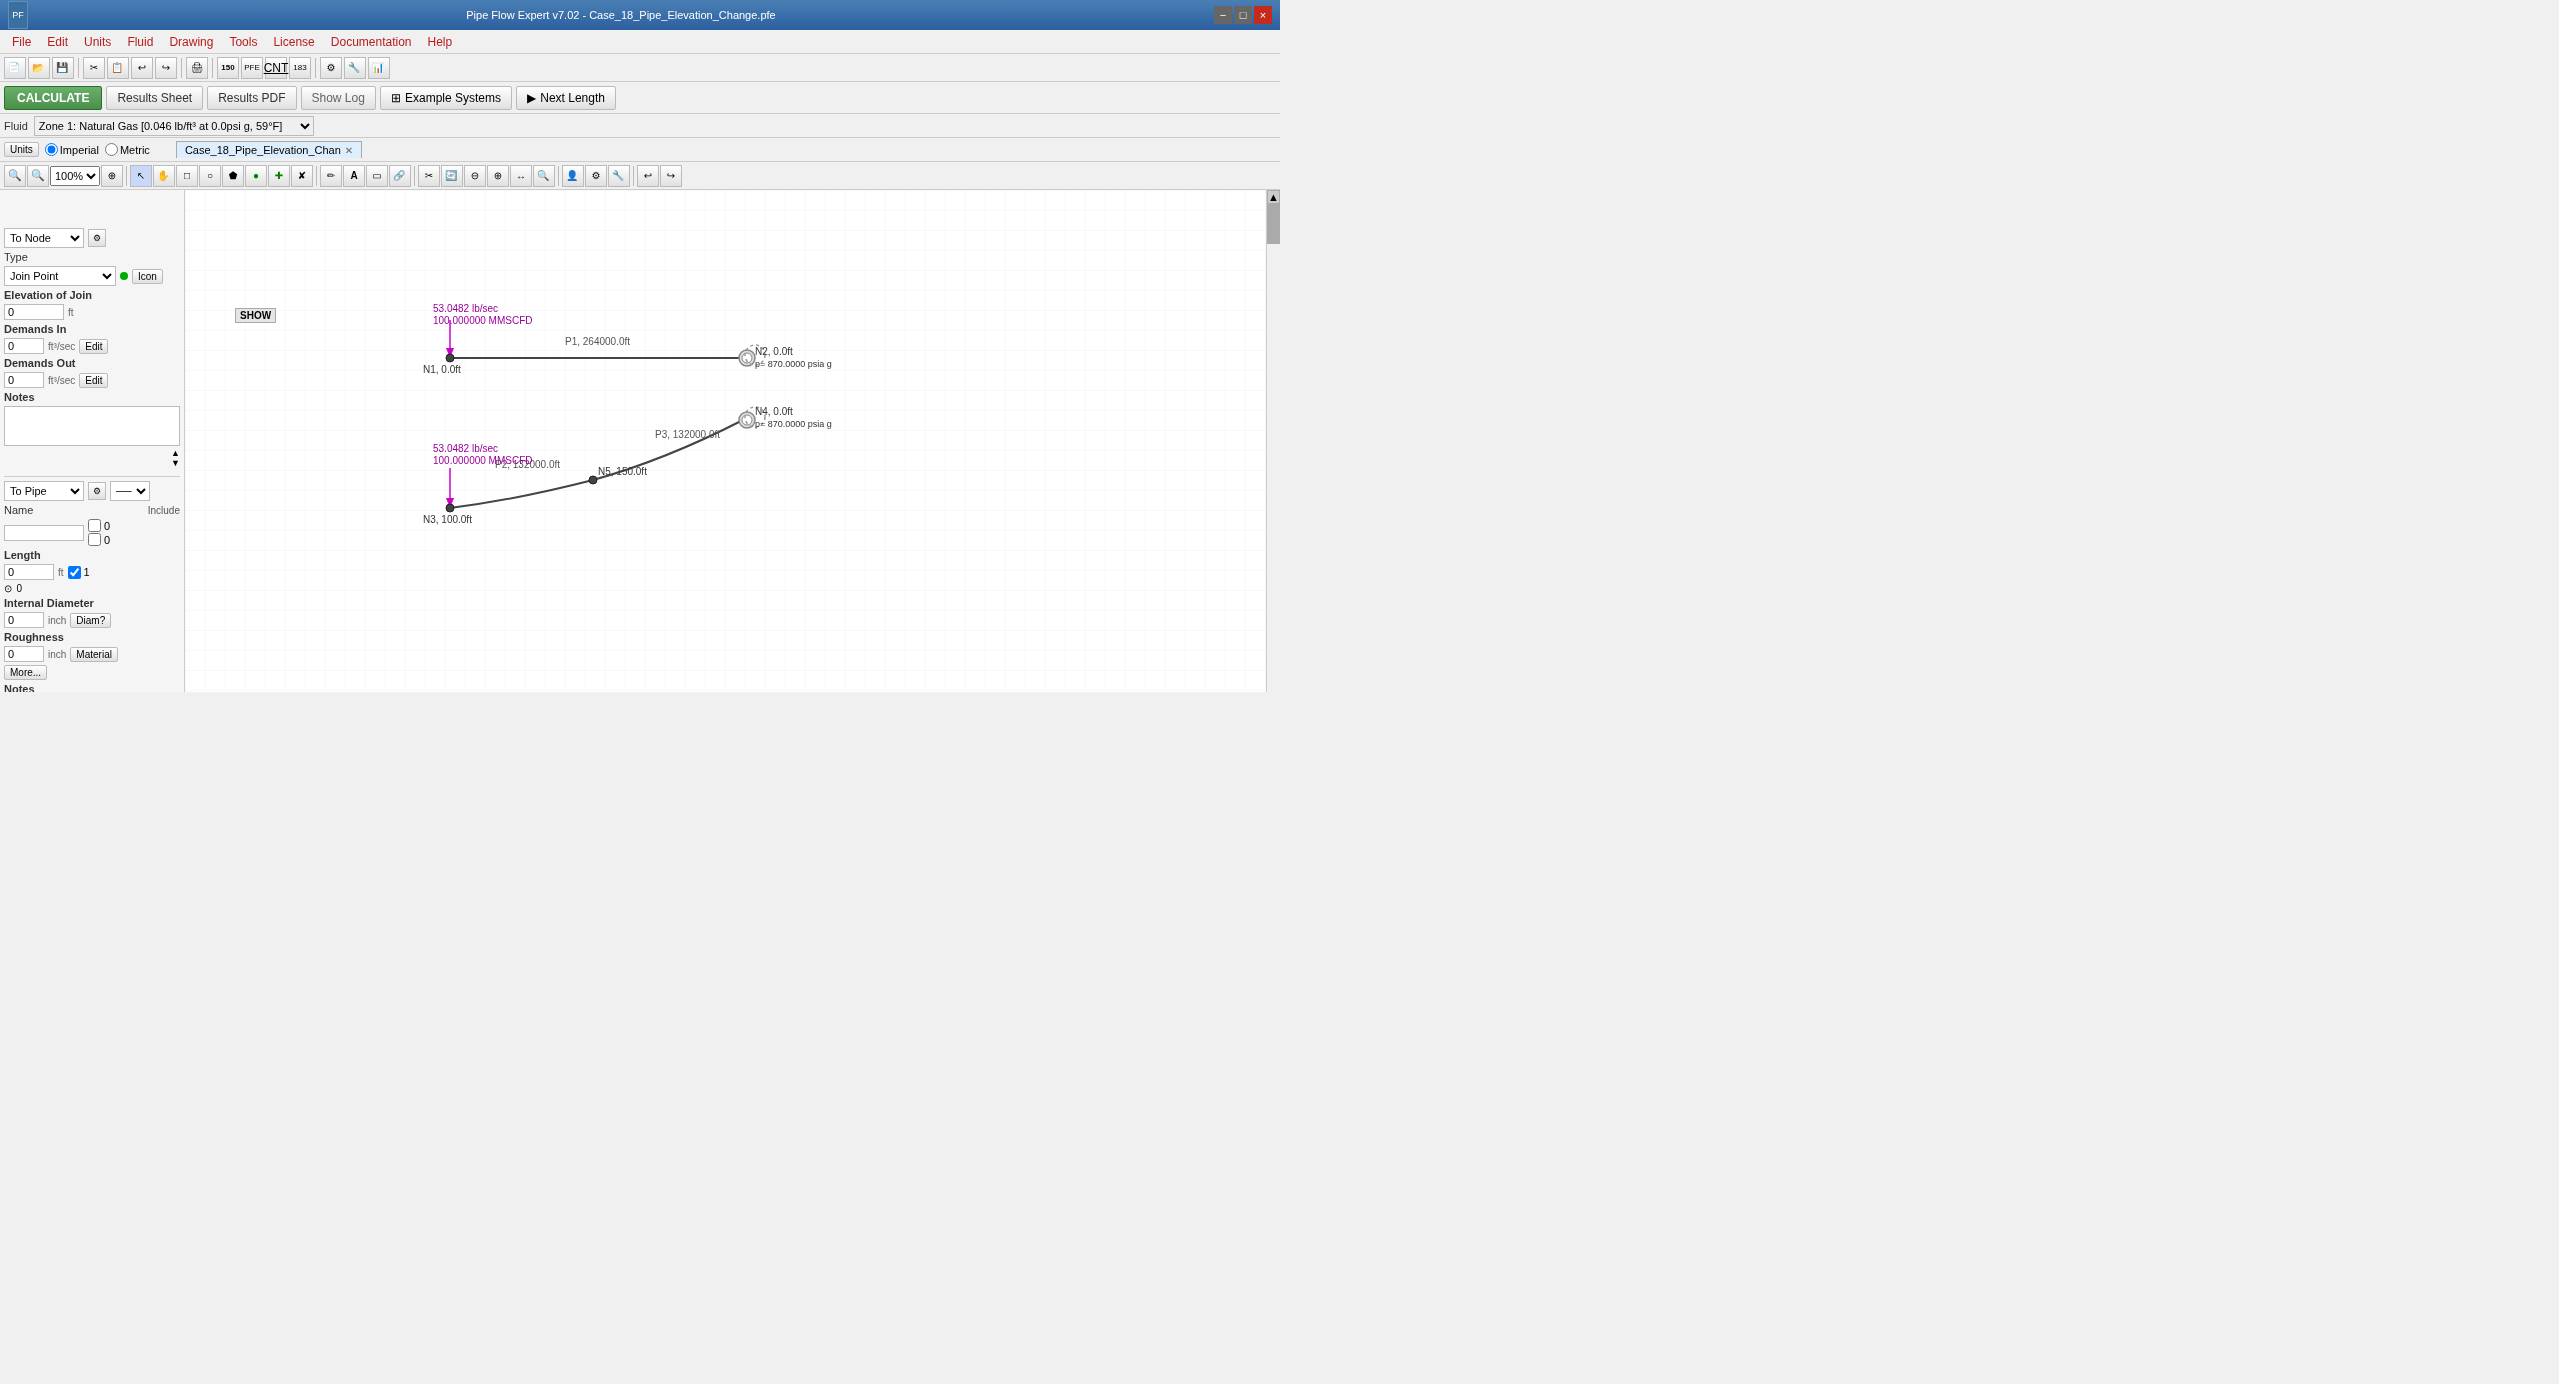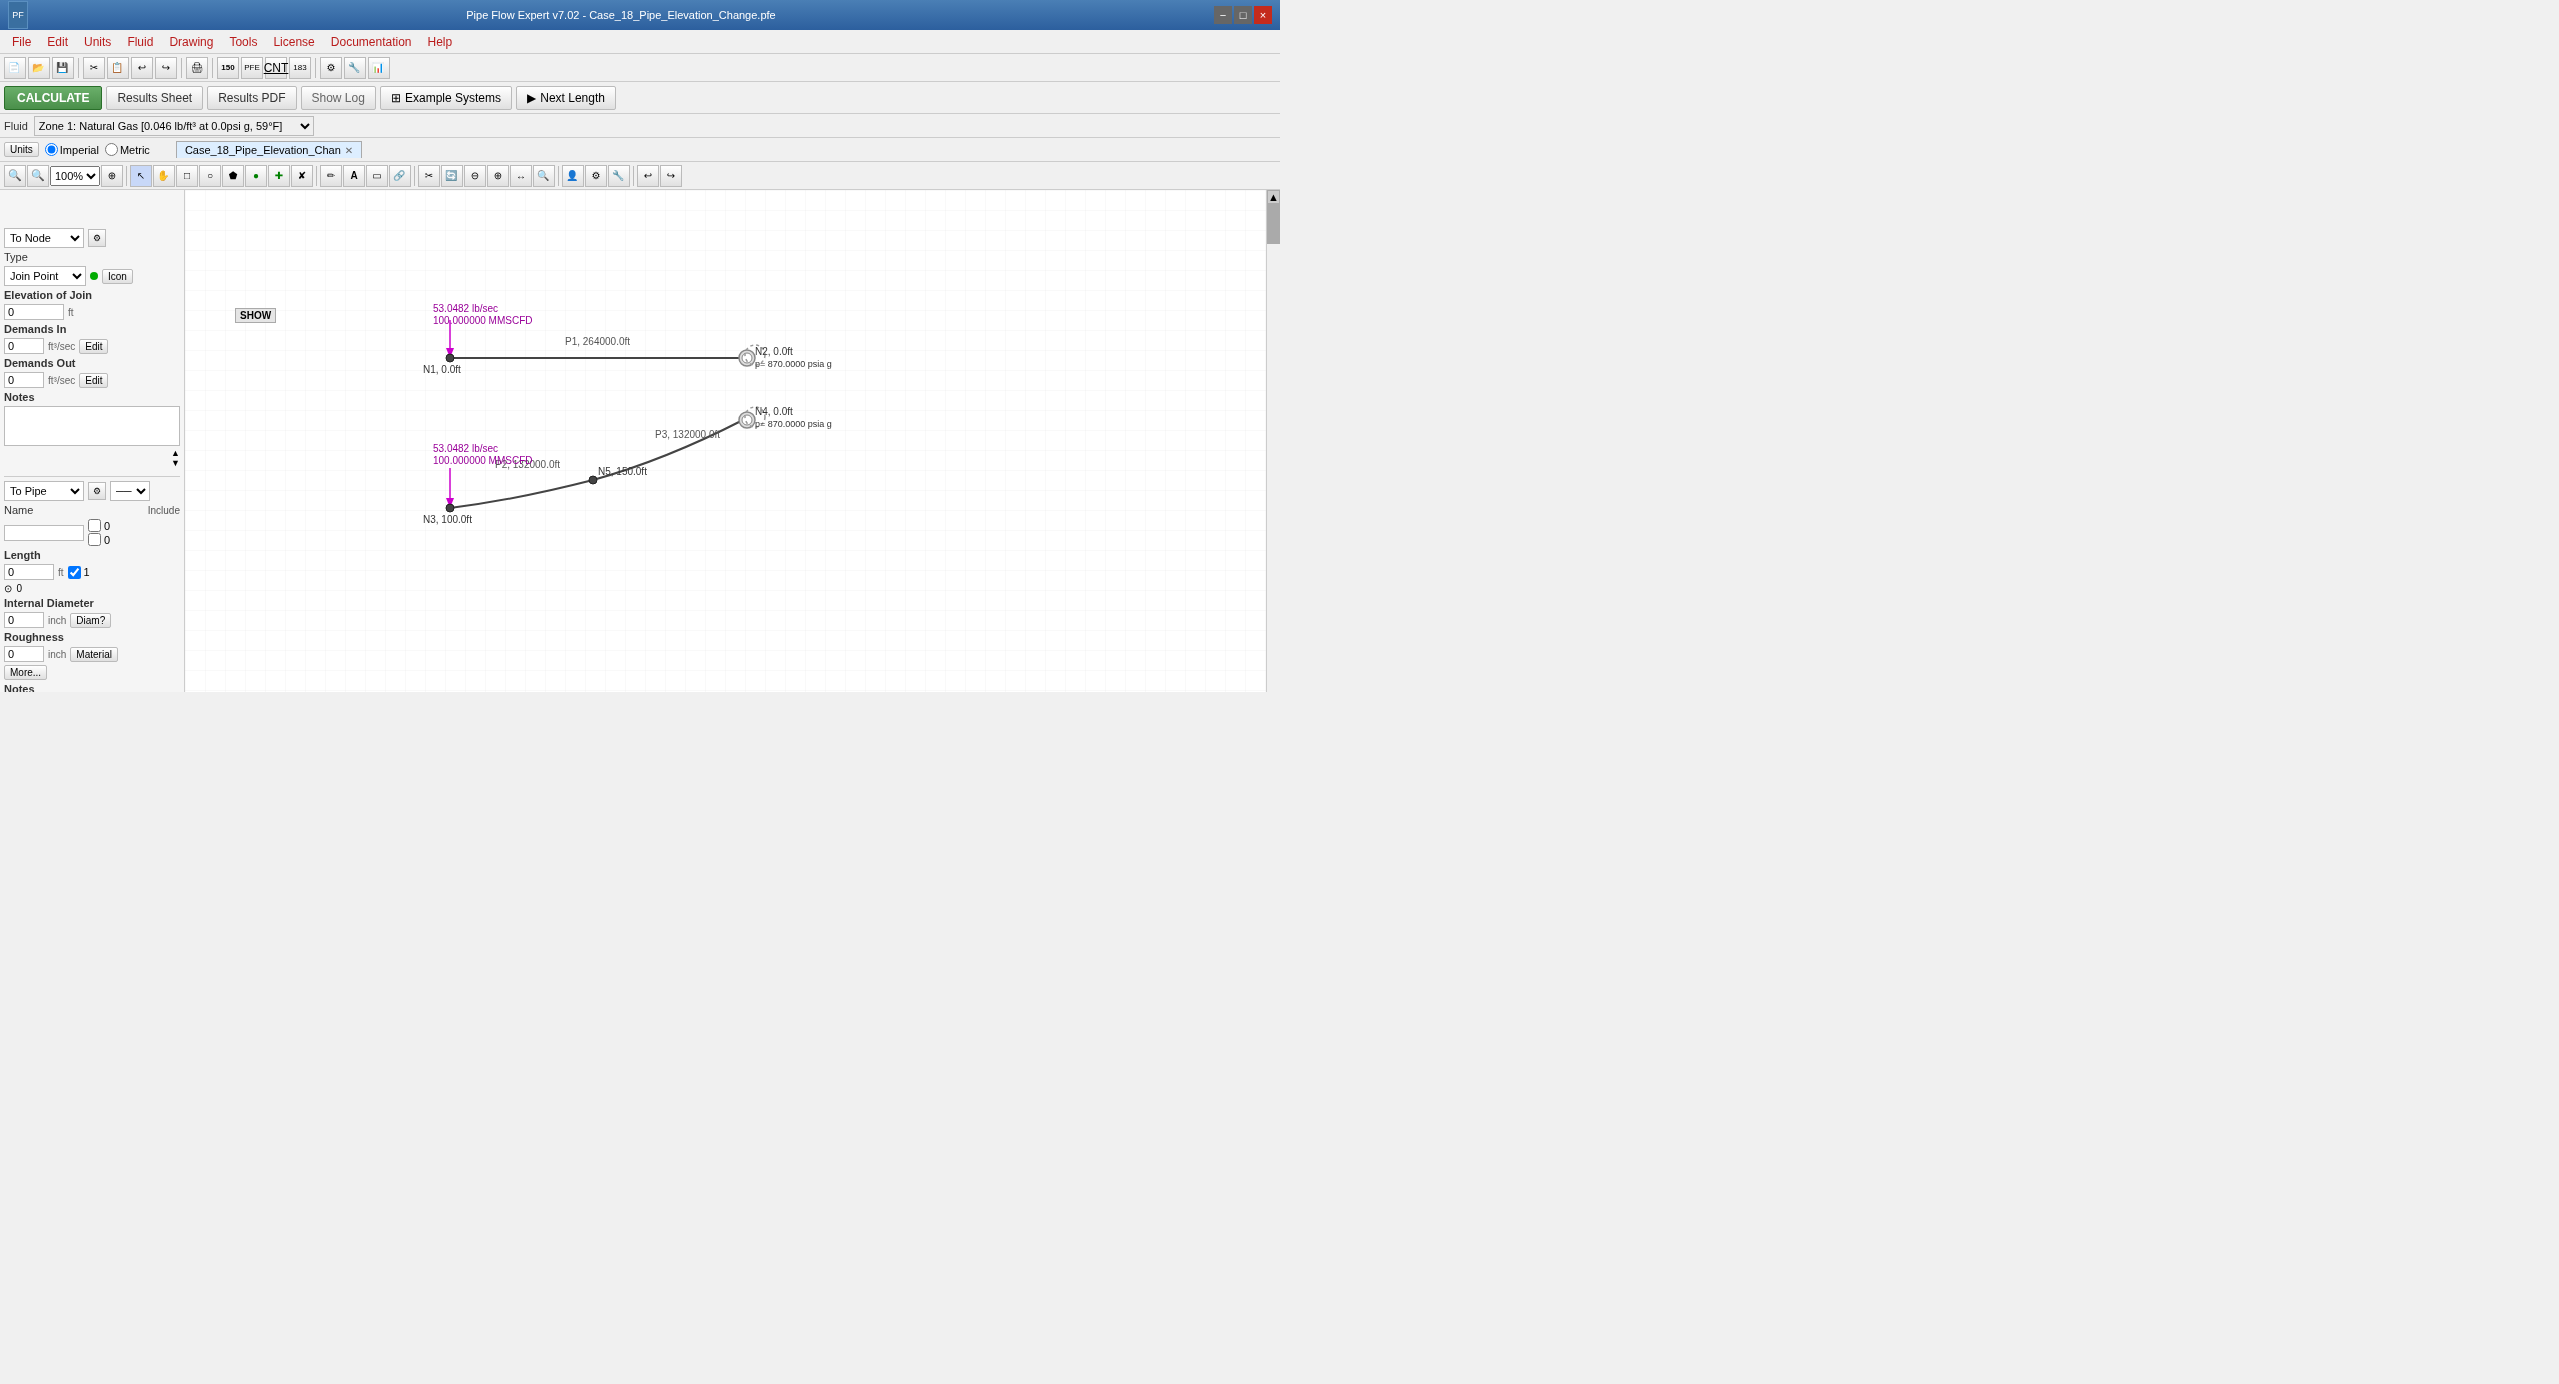--- a/index.html
+++ b/index.html
@@ -430,21 +430,21 @@
         <select class="panel-select" style="width:80px;">
           <option>To Node</option>
         </select>
         <div class="icon-btn">⚙</div>
       </div>
       
       <div class="panel-row">
         <span class="panel-label">Type</span>
       </div>
       <div class="panel-row">
-        <select class="panel-select" style="width:82px;">
+        <select class="panel-select" style="width:112px;">
           <option>Join Point</option>
         </select>
         <div class="green-dot"></div>
         <button class="btn-small">Icon</button>
       </div>
       
       <div class="panel-heading">Elevation of Join</div>
       <div class="panel-row">
         <input class="panel-input" type="text" value="0" style="">
         <span class="unit-suffix">ft</span>

